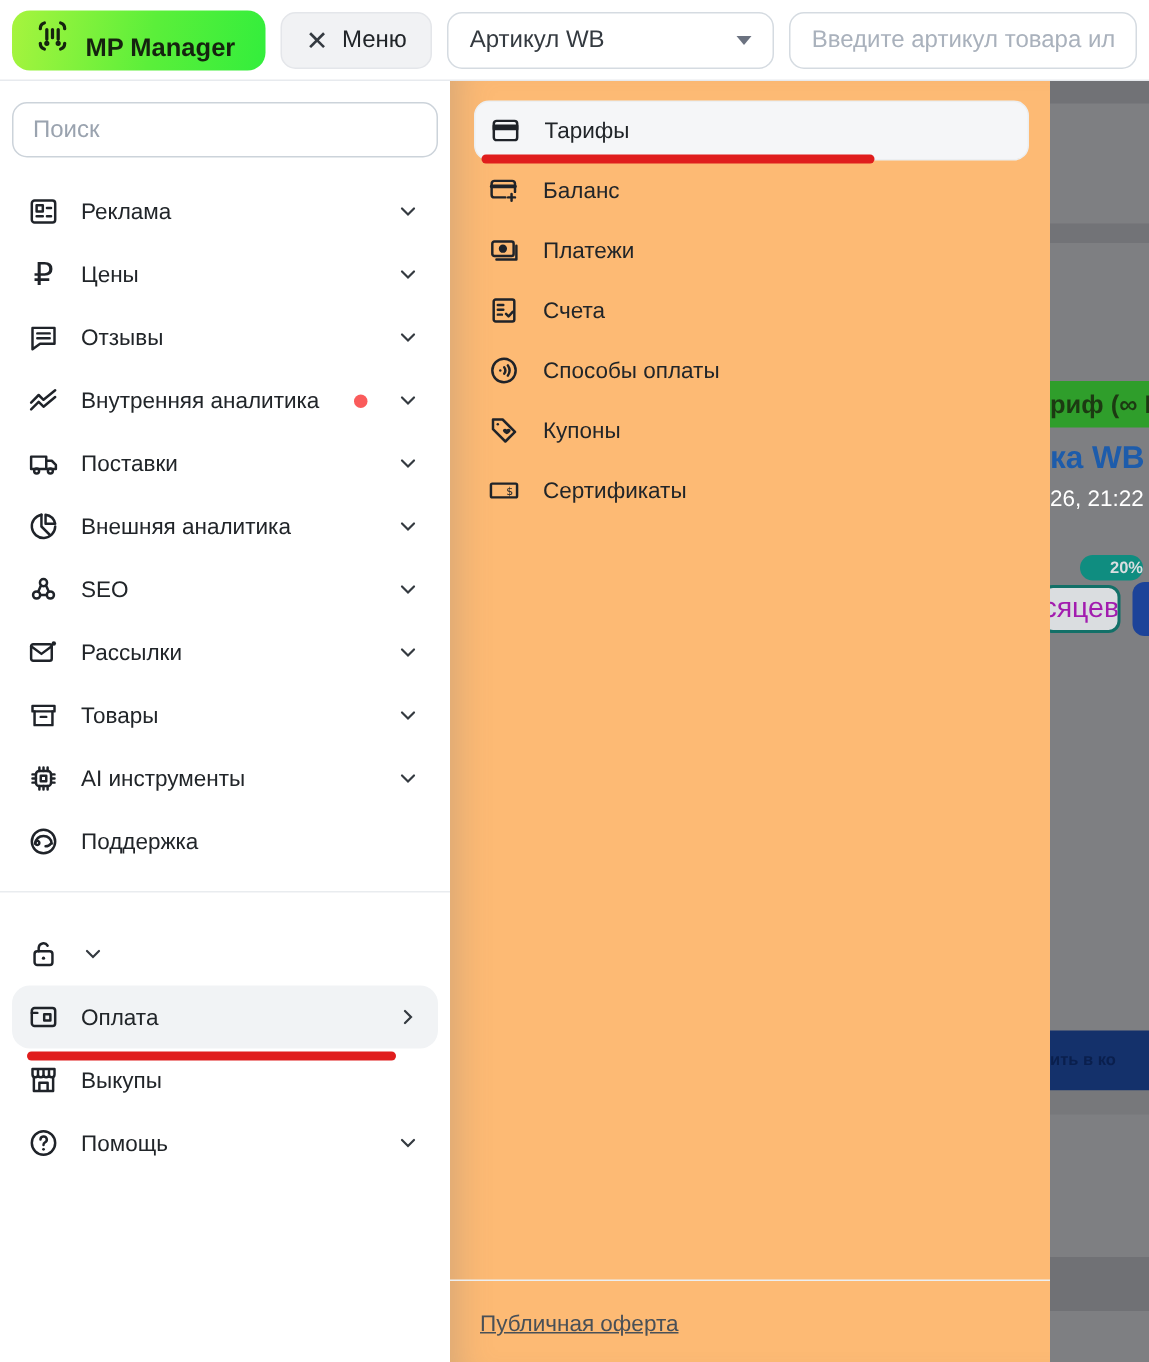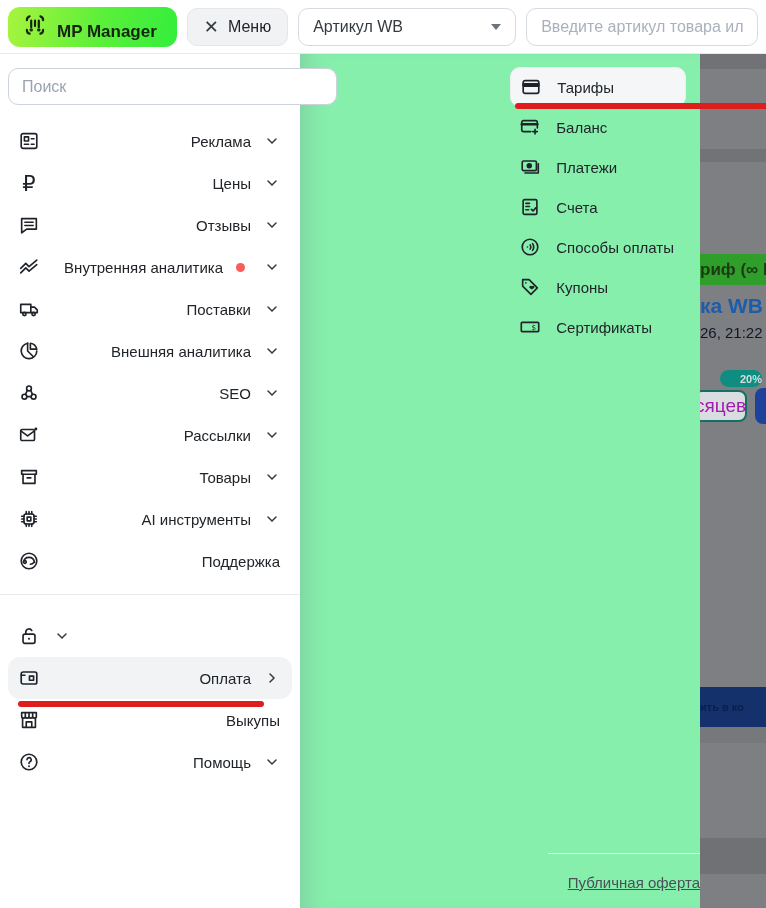--- a/index.html
+++ b/index.html
@@ -20,57 +20,57 @@
   .caret { width:0; height:0; border-left:5px solid transparent; border-right:5px solid transparent; border-top:6px solid #6b7280; }
   .search-top { height:38px; flex:1; min-width:0; border-radius:10px; background:#fff; border:1px solid #d5dbe1;
     padding:0 14px; font-size:16px; color:#212529; outline:none;
     font-family:"Liberation Sans","DejaVu Sans",sans-serif; }
   .search-top::placeholder { color:#a9b1bc; }
 
   
   .app-body { position:absolute; left:0; top:54px; width:766px; height:854px; }
 
   .sidebar { position:absolute; left:0; top:0; width:300px; height:100%; background:#fff; z-index:20; padding:14px 8px 0 8px; }
-  .sidebar-search { width:329px; height:37px; border:1px solid #ccd3da; border-radius:10px; padding:0 13px;
+  .sidebar-search { width:284px; height:37px; border:1px solid #ccd3da; border-radius:10px; padding:0 13px;
     font-size:16px; color:#212529; outline:none; font-family:"Liberation Sans","DejaVu Sans",sans-serif; }
   .sidebar-search::placeholder { color:#9aa3af; }
   .nav { margin-top:15px; }
   .nav-item { position:relative; height:42px; display:flex; align-items:center; gap:13px; padding:0 12px 0 9px;
     border-radius:12px; cursor:pointer; font-size:15px; color:#212529; }
   .nav-item .icn { width:24px; height:24px; flex:0 0 24px; display:flex; align-items:center; justify-content:center; color:#1f2329; }
-  .nav-item .lbl { flex:1; white-space:nowrap;text-align:right; }
+  .nav-item .lbl { flex:1; white-space:nowrap; }
   .nav-item .dot { width:9px; height:9px; border-radius:50%; background:#fa5b5b; margin-right:6px; }
   .chev { color:#343a40; display:flex; }
   .nav-item.active { background:#f1f3f5; }
   .ruble { font-size:21px; font-weight:500; color:#1f2329; line-height:1; }
   .side-divider { height:1px; background:#e9ecef; margin:12px -8px 20px -8px; }
   .red-line { position:absolute; height:6px; border-radius:4px; background:#e01d1d; z-index:5; }
   .red-line.oplata { left:10px; right:28px; bottom:-8px; }
 
   
-  .submenu { position:absolute; left:300px; top:0; width:400px; height:100%; background:#86efac; z-index:10;
-    box-shadow:inset 22px 0 22px -16px rgba(110,115,125,.25); display:flex; flex-direction:column;align-items:flex-end; }
+  .submenu { position:absolute; left:300px; top:0; width:400px; height:100%; background:#fdba74; z-index:10;
+    box-shadow:inset 22px 0 22px -16px rgba(110,115,125,.25); display:flex; flex-direction:column; }
   .submenu-items { padding:13px 14px 0 16px; }
   .sub-item { position:relative; height:40px; display:flex; align-items:center; gap:14px; padding:0 12px 0 8px;
     border-radius:10px; cursor:pointer; font-size:15px; color:#212529; }
   .sub-item.active { background:#f5f6f8; border:1px solid #eceff2; }
   .sub-item .icn { width:24px; height:24px; flex:0 0 24px; display:flex; align-items:center; justify-content:center; color:#1f2329; }
   .red-line.tarify { left:4px; width:262px; bottom:-3px; }
   .submenu-footer { margin-top:auto; border-top:1px solid #eceff2; padding:20px 0 16px 20px; }
   .offer-link { font-size:15px; color:#495057; text-decoration:underline; cursor:pointer; }
 
   
   .backdrop { position:absolute; left:700px; top:0; width:66px; height:100%; background:#7e7f82; overflow:hidden; }
   .bd { position:absolute; left:0; width:66px; }
   .bd-band1 { top:0; height:15px; background:#717276; }
   .bd-band2 { top:95px; height:13px; background:#727377; }
   .bd-banner { top:200px; height:31px; background:#2f9e2b; display:flex; align-items:center;
     font-weight:bold; font-size:17px; color:#1c3a12; white-space:nowrap; overflow:hidden; }
   .bd-title { top:240px; height:24px; font-weight:bold; font-size:21px; color:#1d5cab; white-space:nowrap; overflow:hidden; }
-  .bd-date { top:270px; height:18px; font-size:15px; color:#0f172a; white-space:nowrap; overflow:hidden; }
+  .bd-date { top:270px; height:18px; font-size:15px; color:#ffffff; white-space:nowrap; overflow:hidden; }
   .bd-badge { top:316px; left:20px; width:42px; height:17px; border-radius:9px; background:#0f8d80; color:#d9dee0;
     font-size:11px; font-weight:bold; display:flex; align-items:center; justify-content:flex-end; }
   .bd-period { top:336px; left:-6px; width:53px; height:32px; background:#dadde0; border:2px solid #127068;
     border-radius:8px; color:#a21caf; font-size:19px; display:flex; align-items:center; justify-content:center;
     white-space:nowrap; overflow:hidden; }
   .bd-bluechip { top:334px; left:55px; width:11px; height:36px; background:#1c4399; border-radius:8px 0 0 8px; }
   .bd-cart { top:633px; height:40px; background:#14316b; color:#0a1f4d; font-weight:bold; font-size:11px;
     display:flex; align-items:center; white-space:nowrap; overflow:hidden; }
   .bd-band3 { top:673px; height:16px; background:#77787b; }
   .bd-band4 { top:784px; height:36px; background:#707175; }

